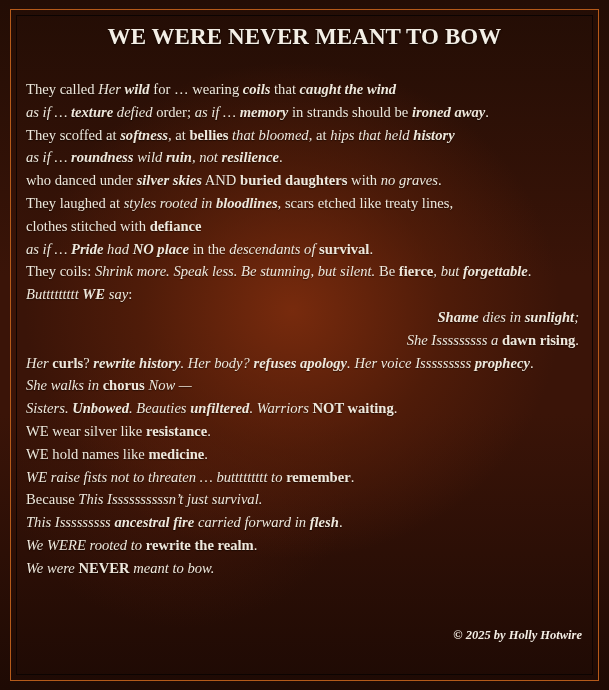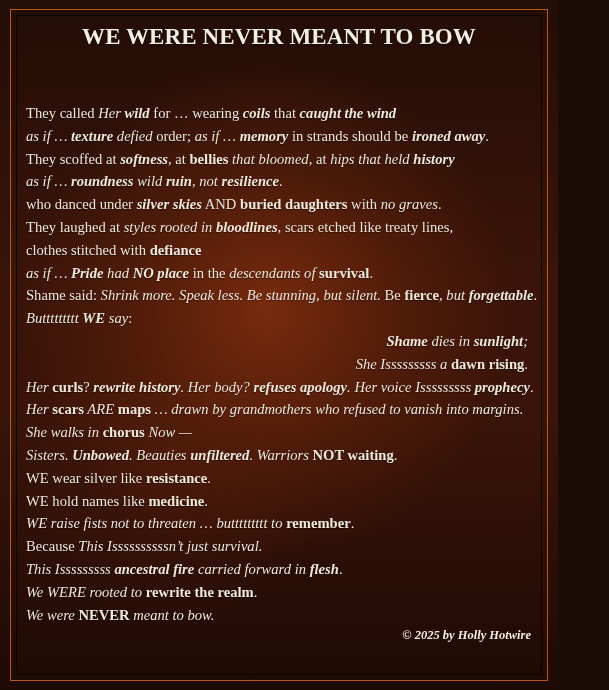--- a/index.html
+++ b/index.html
@@ -2,21 +2,21 @@
 <html><head>
   <meta charset="utf-8">
   <style>
     html, body { margin: 0; padding: 0; }
     body {
       width: 609px; height: 690px; overflow: hidden;
       background: #1a0c06;
       font-family: "Liberation Serif", "DejaVu Serif", serif;
     }
     .page {
-      position: relative; width: 558px; height: 690px;
+      position: relative; width: 609px; height: 690px;
       background:
         radial-gradient(ellipse 55% 45% at 48% 45%, rgba(140,50,15,0.75) 0%, rgba(100,35,10,0.5) 45%, rgba(40,12,4,0) 80%),
         radial-gradient(ellipse 40% 30% at 30% 70%, rgba(90,30,10,0.35) 0%, rgba(0,0,0,0) 70%),
         linear-gradient(180deg, #230d05 0%, #3a1408 40%, #3a1408 60%, #1e0a04 100%);
     }
     .frame-outer {
       position: absolute; left: 10px; top: 9px; right: 10px; bottom: 9px;
       border: 1.5px solid #b55a1a;
     }
     .frame-inner {
@@ -26,21 +26,20 @@
     .title {
       position: absolute; left: 0; right: 0; top: 24px;
       text-align: center; color: #f4efe6;
       font-weight: bold; font-size: 23px; letter-spacing: 0.1px;
       text-shadow: 0 1px 2px rgba(0,0,0,0.6);
     }
     .poem {
       position: absolute; left: 26px; right: 30px; top: 78px;
       color: #efe8dc; font-size: 14.6px; line-height: 22.8px;
       text-shadow: 0 1px 1px rgba(0,0,0,0.5);
-      margin-top: 24px;
     }
     .line { white-space: nowrap; }
     .line.center { text-align: right; }
     .seg.i { font-style: italic; }
     .seg.b { font-weight: bold; }
     .credit {
       position: absolute; right: 27px; top: 628px;
       color: #f4efe6; font-style: italic; font-weight: bold; font-size: 12.5px;
     }
   </style>
@@ -55,26 +54,25 @@
 
   <div class="poem" id="poem">
       <div class="line"><span class="seg">They called </span><span class="seg i">Her </span><span class="seg b i">wild</span><span class="seg"> for … wearing </span><span class="seg b i">coils</span><span class="seg"> that </span><span class="seg b i">caught the wind</span></div>
       <div class="line"><span class="seg i">as if … </span><span class="seg b i">texture</span><span class="seg i"> defied</span><span class="seg"> order; </span><span class="seg i">as if … </span><span class="seg b i">memory</span><span class="seg"> in strands should be </span><span class="seg b i">ironed away</span><span class="seg">.</span></div>
       <div class="line"><span class="seg">They scoffed at </span><span class="seg b i">softness</span><span class="seg">, at </span><span class="seg b">bellies</span><span class="seg i"> that bloomed</span><span class="seg">, at </span><span class="seg i">hips that held </span><span class="seg b i">history</span></div>
       <div class="line"><span class="seg i">as if … </span><span class="seg b i">roundness</span><span class="seg i"> wild </span><span class="seg b i">ruin</span><span class="seg i">, not </span><span class="seg b i">resilience</span><span class="seg">.</span></div>
       <div class="line"><span class="seg">who danced under </span><span class="seg b i">silver skies</span><span class="seg"> AND </span><span class="seg b">buried daughters</span><span class="seg"> with </span><span class="seg i">no graves</span><span class="seg">.</span></div>
       <div class="line"><span class="seg">They laughed at </span><span class="seg i">styles rooted in </span><span class="seg b i">bloodlines</span><span class="seg">, scars etched like treaty lines,</span></div>
       <div class="line"><span class="seg">clothes stitched with </span><span class="seg b">defiance</span></div>
       <div class="line"><span class="seg i">as if … </span><span class="seg b i">Pride</span><span class="seg i"> had </span><span class="seg b i">NO place</span><span class="seg"> in the </span><span class="seg i">descendants of </span><span class="seg b">survival</span><span class="seg">.</span></div>
-      <div class="line"><span class="seg">Shame said: </span><span class="seg i">Shrink more. Speak less. Be stunning, but silent.</span><span class="seg"> Be </span><span class="seg b">fierce</span><span class="seg i">, but </span><span class="seg b i">forgettable</span><span class="seg">.</span></div>
+      <div class="line"><span class="seg">They coils: </span><span class="seg i">Shrink more. Speak less. Be stunning, but silent.</span><span class="seg"> Be </span><span class="seg b">fierce</span><span class="seg i">, but </span><span class="seg b i">forgettable</span><span class="seg">.</span></div>
       <div class="line"><span class="seg i">Buttttttttt </span><span class="seg b i">WE</span><span class="seg i"> say</span><span class="seg">:</span></div>
       <div class="line center"><span class="seg b i">Shame</span><span class="seg i"> dies in </span><span class="seg b i">sunlight</span><span class="seg i">;</span></div>
       <div class="line center"><span class="seg i">She Isssssssss a </span><span class="seg b">dawn rising</span><span class="seg">.</span></div>
       <div class="line"><span class="seg i">Her </span><span class="seg b">curls</span><span class="seg">? </span><span class="seg b i">rewrite history</span><span class="seg i">. Her body? </span><span class="seg b i">refuses apology</span><span class="seg i">. Her voice Isssssssss </span><span class="seg b i">prophecy</span><span class="seg">.</span></div>
-      <div class="line"><span class="seg i">Her </span><span class="seg b">scars</span><span class="seg i"> ARE </span><span class="seg b">maps</span><span class="seg i"> … drawn by grandmothers who refused to vanish into margins.</span></div>
       <div class="line"><span class="seg i">She walks in </span><span class="seg b">chorus</span><span class="seg i"> Now —</span></div>
       <div class="line"><span class="seg i">Sisters. </span><span class="seg b i">Unbowed</span><span class="seg i">. Beauties </span><span class="seg b i">unfiltered</span><span class="seg i">. Warriors </span><span class="seg b">NOT waiting</span><span class="seg">.</span></div>
       <div class="line"><span class="seg">WE wear silver like </span><span class="seg b">resistance</span><span class="seg">.</span></div>
       <div class="line"><span class="seg">WE hold names like </span><span class="seg b">medicine</span><span class="seg">.</span></div>
       <div class="line"><span class="seg i">WE raise fists not to threaten … buttttttttt to </span><span class="seg b">remember</span><span class="seg">.</span></div>
       <div class="line"><span class="seg">Because </span><span class="seg i">This Issssssssssn’t just survival.</span></div>
       <div class="line"><span class="seg i">This Isssssssss </span><span class="seg b i">ancestral fire</span><span class="seg i"> carried forward in </span><span class="seg b i">flesh</span><span class="seg">.</span></div>
       <div class="line"><span class="seg i">We WERE rooted to </span><span class="seg b">rewrite the realm</span><span class="seg">.</span></div>
       <div class="line"><span class="seg i">We were </span><span class="seg b">NEVER</span><span class="seg i"> meant to bow.</span></div>
     </div>

